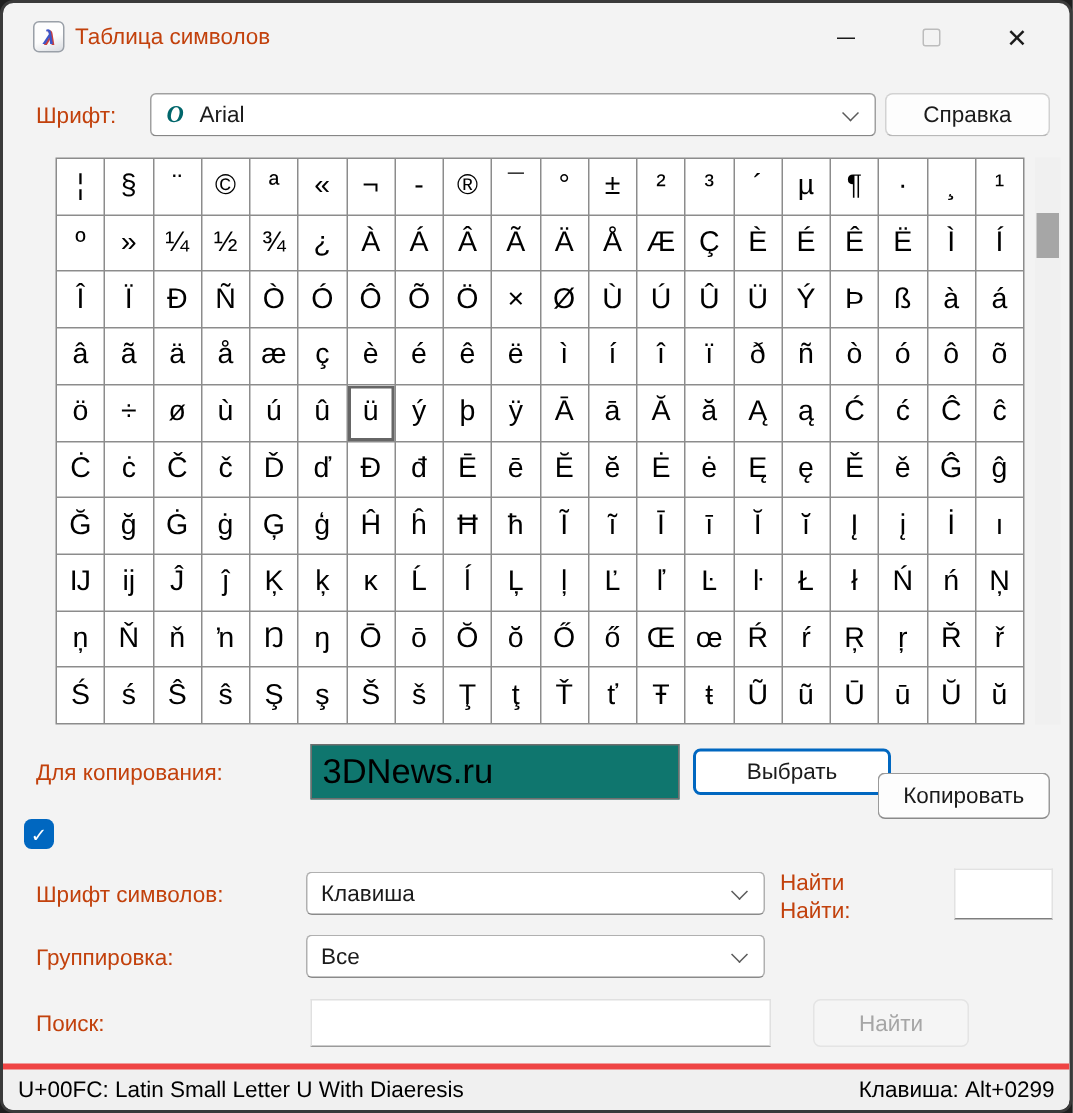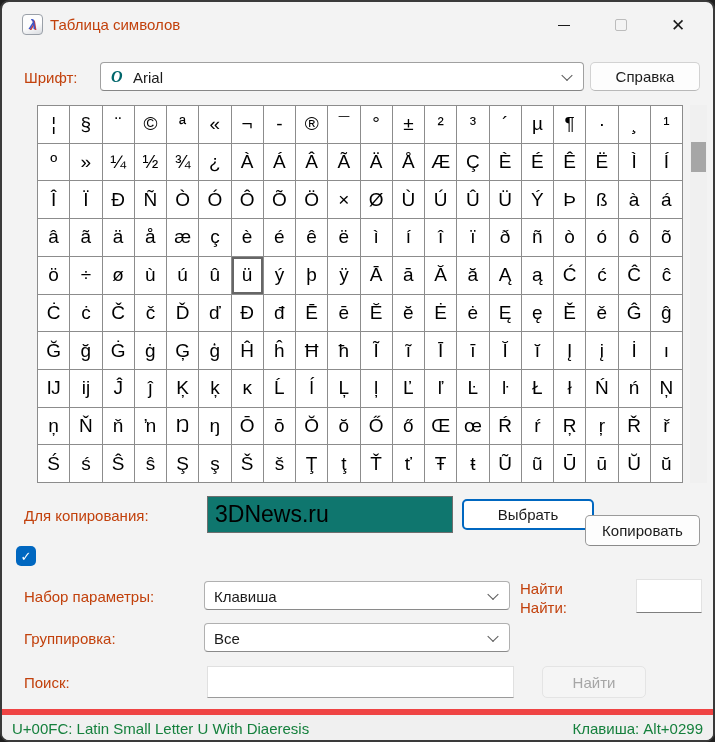--- a/index.html
+++ b/index.html
@@ -73,21 +73,21 @@
   .goto-label { left:518px; top:577px; line-height:19px; }
   .edit-goto { position:absolute; left:634px; top:577px; width:66px; height:34px;
                background:#fff; border:1px solid #e2e2e2; border-bottom:1px solid #7e7e7e; }
   .edit-search { position:absolute; left:205px; top:664px; width:307px; height:32px;
                  background:#fff; border:1px solid #e0e0e0; border-bottom:1px solid #9a9a9a; }
   .btn-find { left:540px; top:664px; width:104px; height:32px; background:#f5f5f5;
               border-color:#e4e4e4; color:#a6a6a6; }
 
   
   .statusbar { position:absolute; left:0; right:0; bottom:0; height:31px;
-               background:#f0f0f0; border-top:6px solid #ef4444; font-size:15px; color:#15803d; }
+               background:#f0f0f0; border-top:4px solid #ef4444; font-size:15px; color:#000000; }
   .status-left  { position:absolute; left:10px; top:50%; transform:translateY(-50%); }
   .status-right { position:absolute; right:10px; top:50%; transform:translateY(-50%); }
 </style>
 </head>
 <body>
 
 <div class="window">
 
   <div class="titlebar">
     <div class="app-icon">λ</div>
@@ -327,21 +327,21 @@
     <span>Выбрать</span>
   </div>
   <div class="btn btn-copy">
     <span>Копировать</span>
   </div>
 
   <div class="checkbox">
     <span>✓</span>
   </div>
 
-  <div class="lbl" style="left:22px; top:586px;">Набор параметры:</div>
+  <div class="lbl" style="left:22px; top:586px;">Шрифт символов:</div>
   <div class="combo combo-charset">
     <span class="val">Клавиша</span>
     <span class="chev"></span>
   </div>
   <div class="lbl goto-label">
     <span>Найти</span><br>
     <span>Найти:</span>
   </div>
   <div class="edit-goto">
     <span></span>

